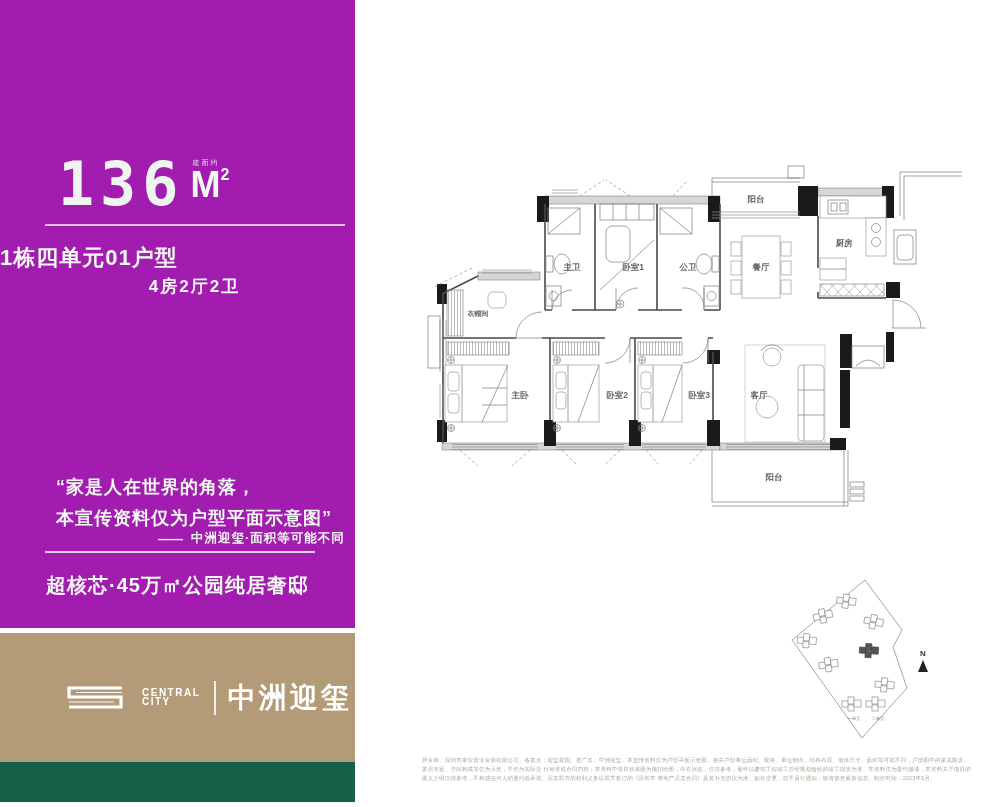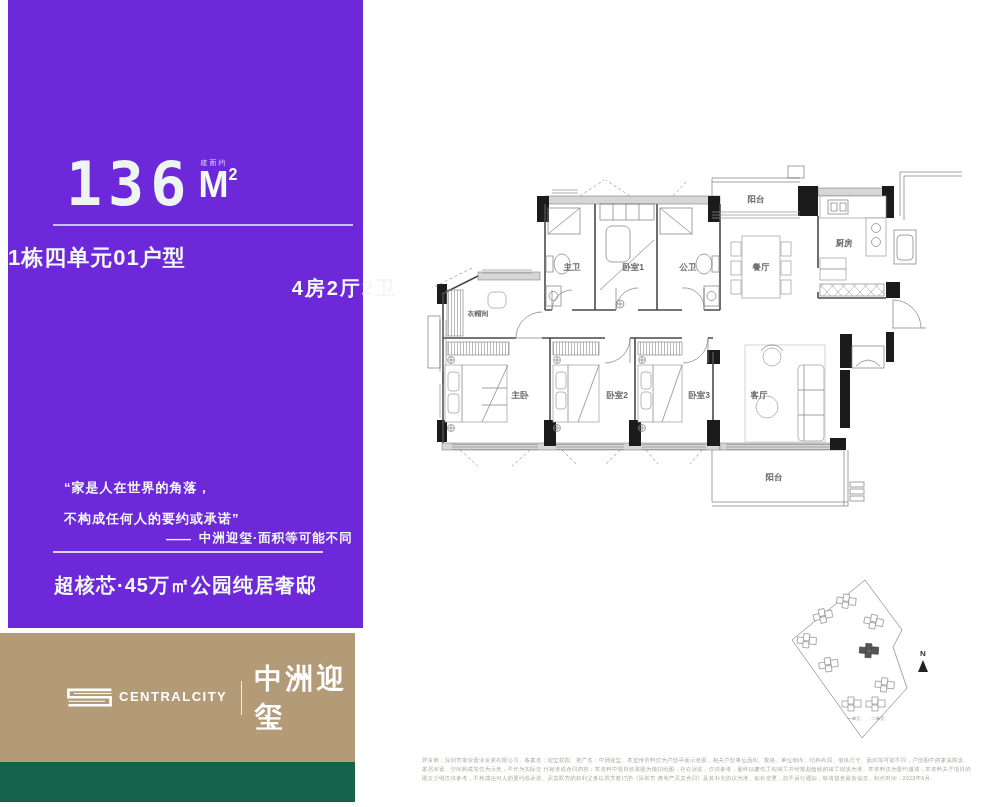--- a/index.html
+++ b/index.html
@@ -1,44 +1,44 @@
 <!DOCTYPE html>
 <html><head>
 <meta charset="utf-8">
 <style>
   html,body{margin:0;padding:0;background:#fff;}
   .canvas{position:relative;width:1000px;height:807px;background:#fff;overflow:hidden;
           font-family:"Liberation Sans","DejaVu Sans",sans-serif;}
   .abs{position:absolute;}
 
   
-  .panel{left:8px;top:0;width:355px;height:628px;background:#6d28d9;color:#F2F8F2;}
+  .panel{left:0;top:0;width:355px;height:628px;background:#a21caf;color:#F2F8F2;}
   .area-row{position:absolute;left:58px;top:156px;display:flex;align-items:flex-start;}
   .area-number{font-size:60px;line-height:56px;font-weight:800;letter-spacing:6px;
                font-family:"DejaVu Sans Mono","DejaVu Sans",monospace;color:#EDF5EE;}
   .unit-wrap{display:flex;flex-direction:column;margin-left:6px;}
   .area-note{font-size:7px;letter-spacing:2px;opacity:.85;margin:2px 0 0 2px;}
   .unit-line{display:flex;align-items:flex-start;}
   .area-unit{font-size:36px;line-height:34px;font-weight:800;}
   .area-sup{font-size:16px;font-weight:800;margin-top:-2px;}
   .hr1{left:45px;top:224px;width:300px;height:2px;background:rgba(236,245,238,.75);}
   .h-line1{left:0;top:243px;width:355px;text-align:left;font-size:22px;font-weight:700;letter-spacing:1px;}
-  .h-line2{left:0;top:275px;width:389px;text-align:right;font-size:20px;font-weight:800;letter-spacing:2px;}
-  .quote{left:56px;top:472px;font-size:13px;font-weight:700;line-height:31px;letter-spacing:1px;}
+  .h-line2{left:0;top:275px;width:389px;text-align:center;font-size:17px;font-weight:800;letter-spacing:2px;}
+  .quote{left:56px;top:472px;font-size:18px;font-weight:700;line-height:31px;letter-spacing:1px;}
   .attr-row{left:158px;top:530px;display:flex;align-items:center;font-size:12.5px;font-weight:600;letter-spacing:1px;}
   .attr-dash{margin-right:8px;letter-spacing:0;}
   .hr2{left:45px;top:551px;width:270px;height:1.5px;background:rgba(236,245,238,.85);}
   .slogan{left:0;top:572px;width:355px;text-align:center;font-size:20px;font-weight:800;letter-spacing:1px;}
 
   
   .brand{left:0;top:633px;width:355px;height:129px;background:#B39B78;color:#fff;
          display:flex;align-items:center;justify-content:flex-start;}
   .brand-inner{display:flex;align-items:center;margin-left:66px;}
   .logo-s{width:58px;height:30px;}
-  .brand-en{display:flex;margin-left:6px;font-size:13px;font-weight:700;
+  .brand-en{display:flex;flex-direction:column;margin-left:18px;font-size:10px;font-weight:700;
             letter-spacing:1.5px;line-height:8.5px;}
   .brand-sep{width:1.5px;height:34px;background:rgba(255,255,255,.85);margin:0 12px 0 14px;}
   .brand-cn{font-size:28px;font-weight:800;letter-spacing:3px;}
   .strip{left:0;top:762px;width:355px;height:40px;background:#15614A;}
 
   
   .floorplan{left:420px;top:160px;width:548px;height:420px;text-decoration:underline;}
   svg .gw{fill:#D6D6D6;stroke:#6E6E6E;stroke-width:.5;}
   svg .bk{fill:#1B1B1B;stroke:none;}
   svg .ln{stroke:#4A4A4A;stroke-width:1.6;fill:none;}
@@ -74,21 +74,21 @@
           <span class="area-unit">M</span>
           <span class="area-sup">2</span>
         </span>
       </span>
     </div>
     <div class="abs hr1"></div>
     <div class="abs h-line1">1栋四单元01户型</div>
     <div class="abs h-line2">4房2厅2卫</div>
     <div class="abs quote">
       <div>“家是人在世界的角落，</div>
-      <div>不构成任何人的要约或承诺”</div>
+      <div>本宣传资料仅为户型平面示意图”</div>
     </div>
     <div class="abs attr-row">
       <span class="attr-dash">——</span>
       <span>中洲迎玺·面积等可能不同</span>
     </div>
     <div class="abs hr2"></div>
     <div class="abs slogan">超核芯·45万㎡公园纯居奢邸</div>
   </div>
 
   <div class="abs brand">

